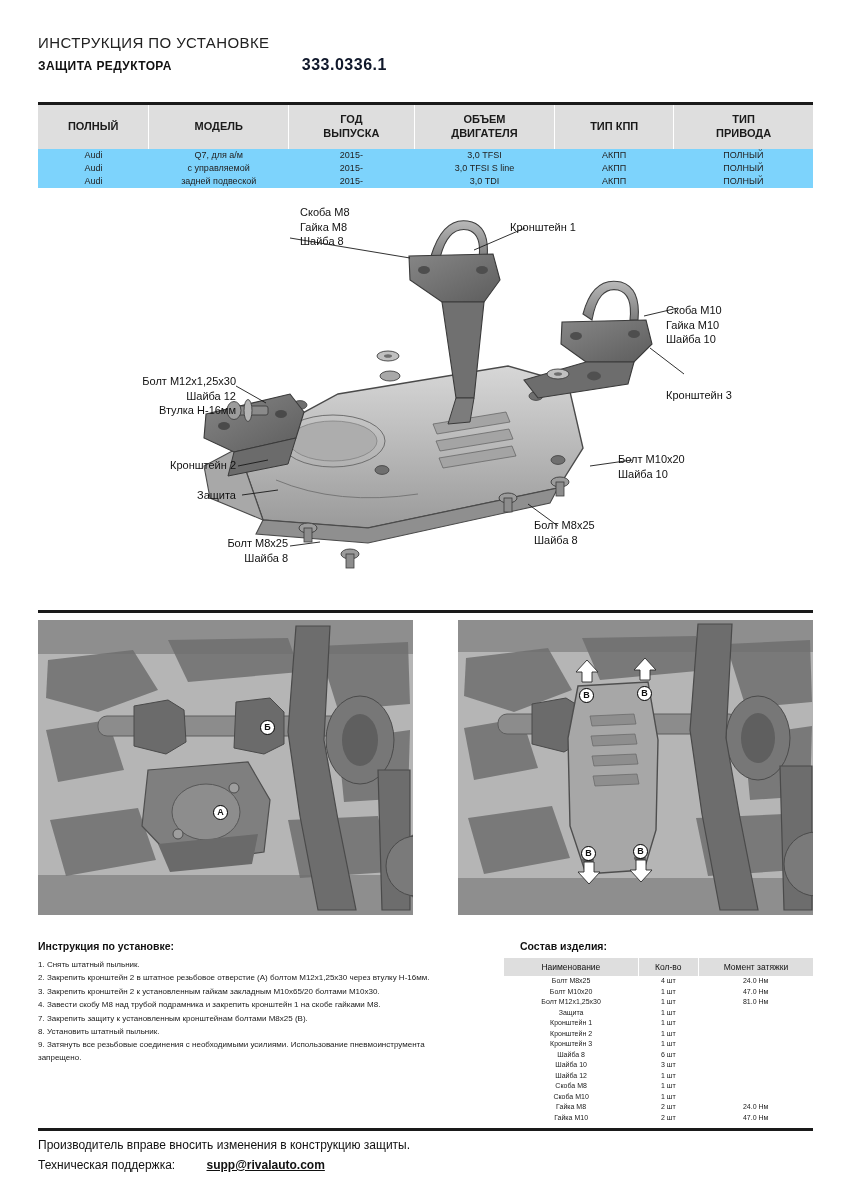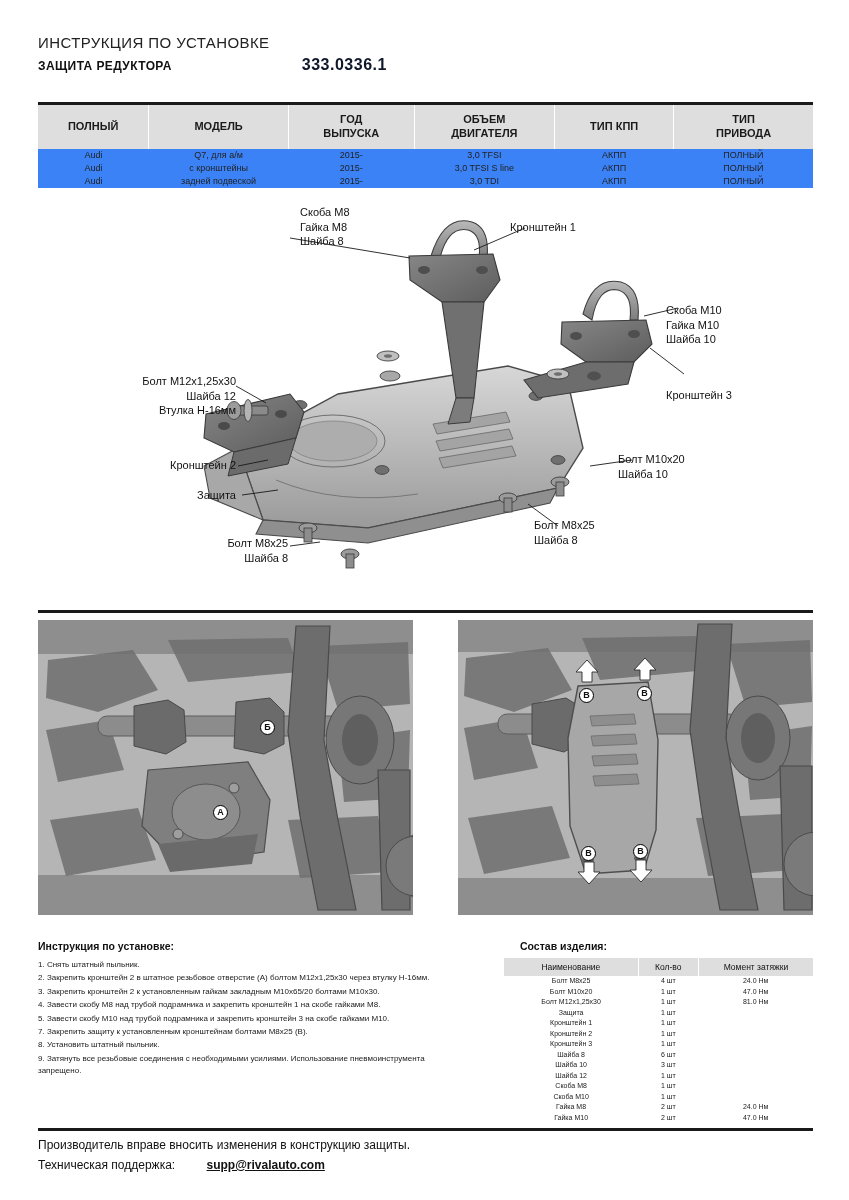--- a/index.html
+++ b/index.html
@@ -19,21 +19,21 @@
   #rule-bottom{left:38px;top:1128px;width:775px;height:3px;}
 
   
   .vtable{position:absolute;left:38px;top:105px;width:775px;border-collapse:collapse;}
   .vtable th{background:#dedede;border-left:1px solid #ffffff;border-right:1px solid #ffffff;
              font-size:11px;font-weight:bold;padding:8px 2px;text-align:center;line-height:1.25;color:#1a1a1a;}
   .vtable th:first-child{border-left:none;}
   .vtable th:last-child{border-right:none;}
   .vtable td{font-size:9px;text-align:center;padding:0 2px;line-height:1.45;color:#222;}
   .vtable tr.vrow td{height:11px;}
-  .vtable tbody{background:#3b82f6;}
+  .vtable tbody{background:#7dd3fc;}
 
   
   .diagram{position:absolute;left:38px;top:198px;width:775px;height:400px;}
   .lbl{position:absolute;font-size:11px;line-height:1.32;color:#111;white-space:nowrap;}
   .lbl.r{text-align:right;}
 
   
   .photo{position:absolute;top:620px;height:295px;background:#b9b9b9;overflow:hidden;}
   #photo-left{left:38px;width:375px;}
   #photo-right{left:458px;width:355px;}
@@ -97,21 +97,21 @@
       <tr class="vrow">
         <td>Audi</td>
         <td>Q7, для а/м</td>
         <td>2015-</td>
         <td>3,0 TFSI</td>
         <td>АКПП</td>
         <td>ПОЛНЫЙ</td>
       </tr>
       <tr class="vrow">
         <td>Audi</td>
-        <td>с кронштейны</td>
+        <td>с управляемой</td>
         <td>2015-</td>
         <td>3,0 TFSI S line</td>
         <td>АКПП</td>
         <td>ПОЛНЫЙ</td>
       </tr>
       <tr class="vrow">
         <td>Audi</td>
         <td>задней подвеской</td>
         <td>2015-</td>
         <td>3,0 TDI</td>
@@ -371,21 +371,20 @@
     <div class="cal" style="left:175px;top:224px;">В</div>
   </div>
 
   <div class="instr">
     <h3>Инструкция по установке:</h3>
     <ol>
       <li>1. Снять штатный пыльник.</li>
       <li>2. Закрепить кронштейн 2 в штатное резьбовое отверстие (А) болтом М12х1,25х30 через втулку Н-16мм.</li>
       <li>3. Закрепить кронштейн 2 к установленным гайкам закладным М10х65/20 болтами М10х30.</li>
       <li>4. Завести скобу М8 над трубой подрамника и закрепить кронштейн 1 на скобе гайками М8.</li>
-      <li>5. Завести скобу М10 над трубой подрамника и закрепить кронштейн 3 на скобе гайками М10.</li>
       <li>7. Закрепить защиту к установленным кронштейнам болтами М8х25 (В).</li>
       <li>8. Установить штатный пыльник.</li>
       <li>9. Затянуть все резьбовые соединения с необходимыми усилиями. Использование пневмоинструмента запрещено.</li>
     </ol>
   </div>
 
   <div class="parts">
     <h3>Состав изделия:</h3>
     <table class="ptable">
       <thead>

